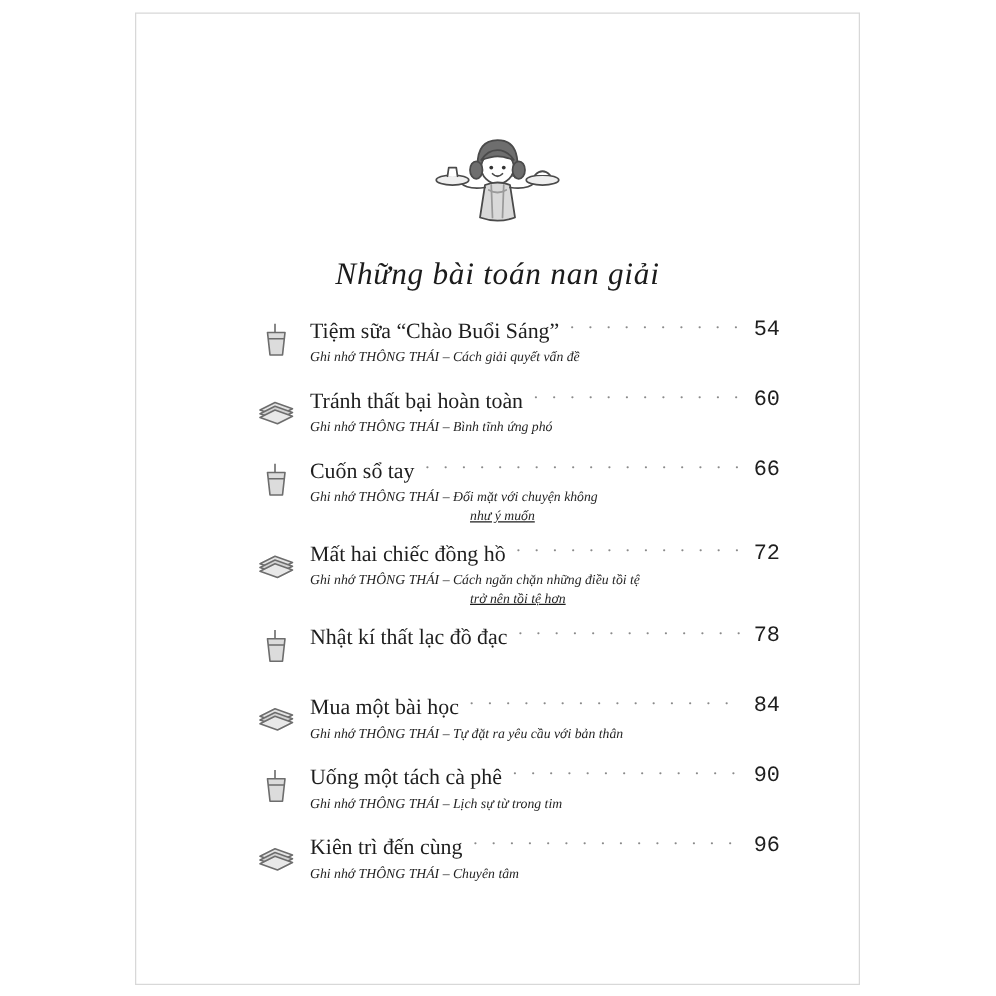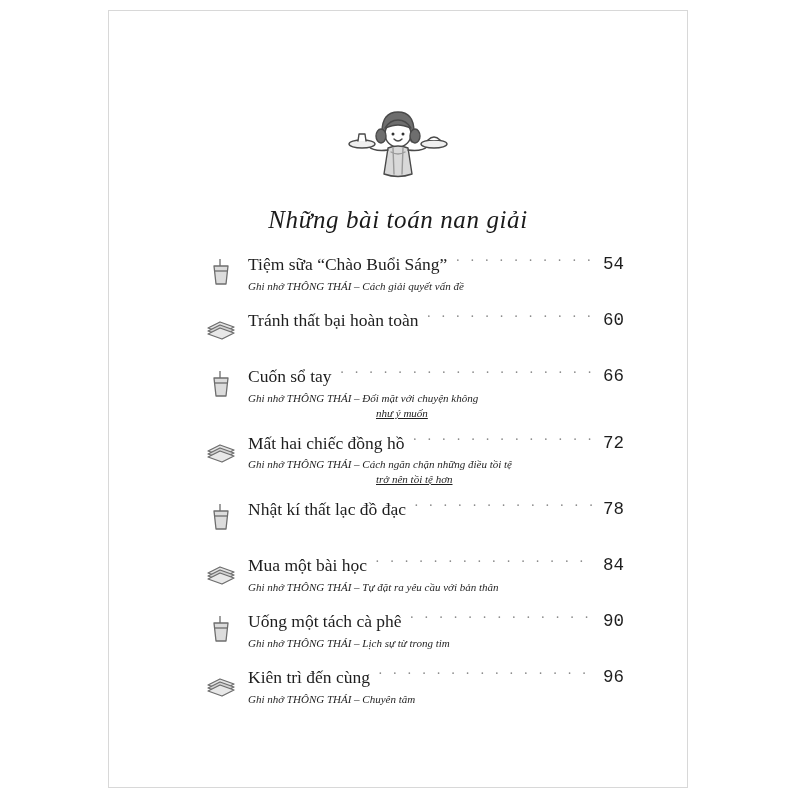--- a/index.html
+++ b/index.html
@@ -79,21 +79,21 @@
   }
   .entry-icon {
     position: absolute;
     left: 0;
     top: 2px;
     width: 34px;
     height: 34px;
   }
   .entry-line {
     display: flex;
-    align-items: flex-start;
+    align-items: center;
     width: 100%;
     font-size: 17.5px;
     line-height: 1.25;
     color: #1e1e1e;
   }
   .entry-title {
     white-space: nowrap;
     font-family: "Liberation Serif", serif;
   }
   .dots {
@@ -208,20 +208,25 @@
               <path d="M4 19 l12 -6 l14 5 l-12 6 z" fill="#d2d2d2"></path>
               <path d="M4 22 l12 -6 l14 5 l-12 6 z" fill="#e8e8e8"></path>
             </g>
           </svg>
         </span>
         <div class="entry-line">
           <span class="entry-title">Tránh thất bại hoàn toàn</span>
           <span class="dots">· · · · · · · · · · · · · · · · · · · · · · · · · · · · · · · · · · · · · · · · · · · · · · · · · · · · · · · ·</span>
           <span class="entry-page">60</span>
         </div>
+        <div class="entry-sub">
+          <span class="sub-label">Ghi nhớ THÔNG THÁI</span>
+          <span class="sub-dash">–</span>
+          <span class="sub-text">Bình tĩnh ứng phó</span>
+        </div>
       </div>
 
       <div class="toc-entry">
         <span class="entry-icon">
           <svg width="34" height="34" viewBox="0 0 34 34" xmlns="http://www.w3.org/2000/svg">
             <g stroke="#6d6d6d" stroke-width="1.3" fill="#dcdcdc" stroke-linejoin="round">
               <path d="M10 10 h14 l-2 18 h-10 z"></path>
               <path d="M10.6 15 h12.8" fill="none"></path>
               <path d="M16 3 v7" fill="none"></path>
             </g>

